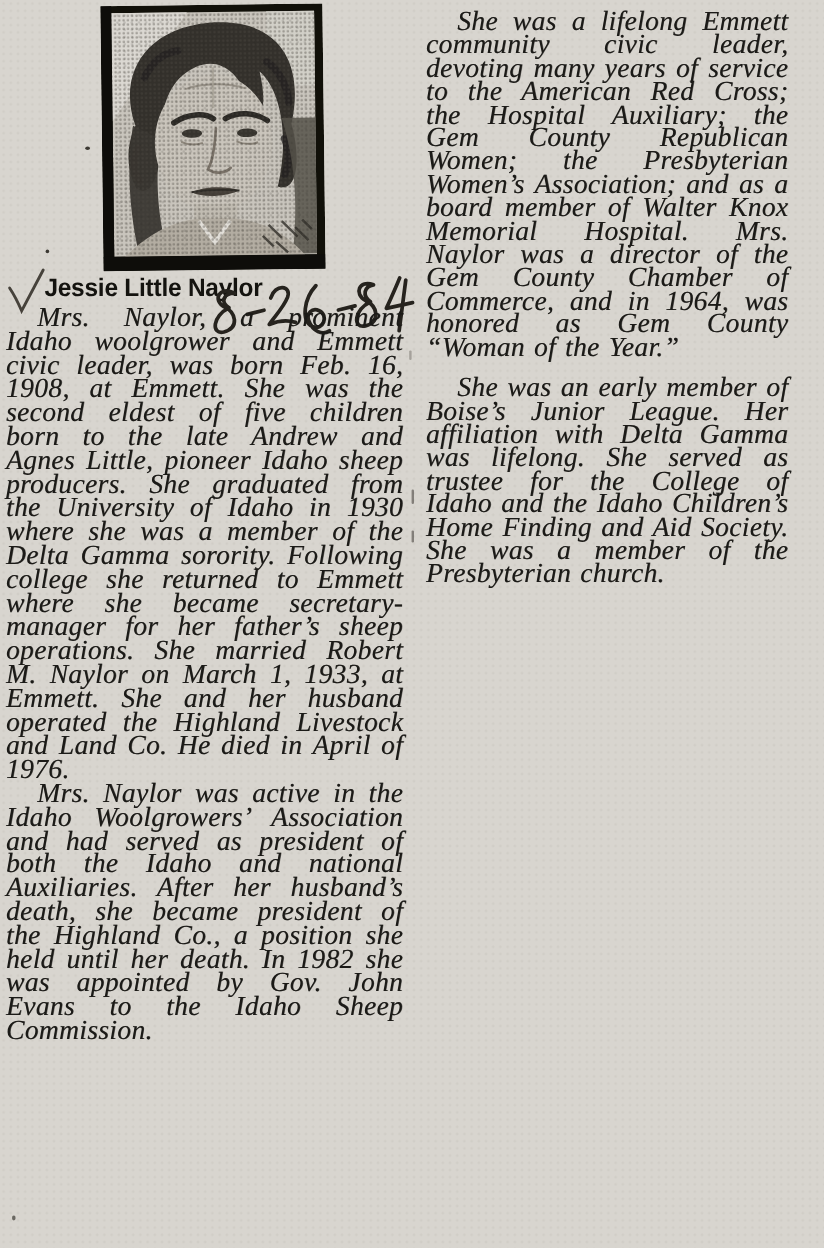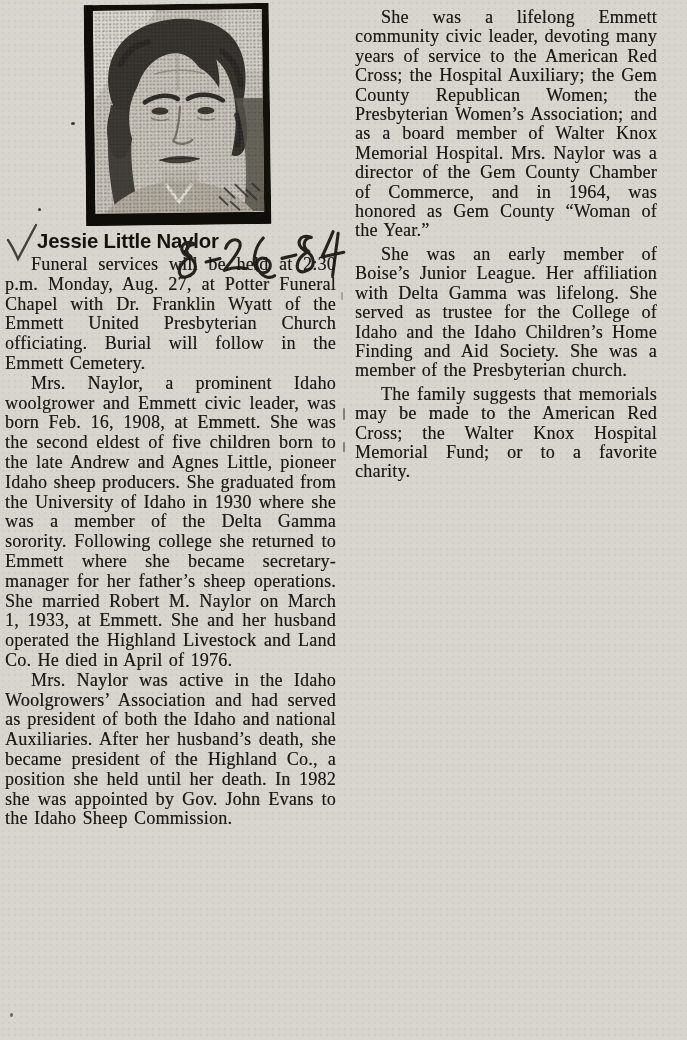--- a/index.html
+++ b/index.html
@@ -27,33 +27,34 @@
     transform:scaleX(0.97);transform-origin:left top;white-space:nowrap;
   }
   
   .check{position:absolute;left:5px;top:222px;width:34px;height:42px;}
   
   .handwriting{position:absolute;left:168px;top:226px;width:192px;height:66px;transform:rotate(-2deg);}
   
   .col{position:absolute;}
   .col p{
     margin:0;
-    font-size:18px;
+    font-size:23px;
     text-align:justify;
     text-indent:26px;
     color:#1b1a17;
     letter-spacing:0.25px;
     word-spacing:1.5px;
     text-shadow:0.35px 0 0 rgba(27,26,23,0.55);
+    font-style:italic;
   }
   .col-left{left:5px;top:255px;width:331px;}
   .col-left p{line-height:19.8px;}
   .col-right{left:355px;top:8px;width:302px;}
   .col-right p{line-height:19.4px;}
-  .col-right p + p{margin-top:4px;}
+  .col-right p + p{margin-top:14px;}
   
   .dash{position:absolute;width:2px;background:rgba(45,42,38,0.5);border-radius:1px;}
   .dash1{left:343px;top:408px;height:12px;}
   .dash2{left:343px;top:442px;height:10px;}
   .dash3{left:341px;top:292px;height:8px;opacity:.6;}
   .speck{position:absolute;background:#3c3933;border-radius:50%;}
   .speck1{left:71px;top:122px;width:4px;height:3px;}
   .speck2{left:38px;top:208px;width:3px;height:3px;}
   .speck3{left:10px;top:1013px;width:3px;height:4px;opacity:.7;}
 </style>
@@ -146,29 +147,27 @@
       <path d="M114,33 L128,30"></path>
 
       <path d="M144,13 C132,8 127,20 137,26 C147,31 149,44 136,47 C125,49 127,33 141,27 C134,22 136,14 144,13"></path>
 
       <path d="M166,8 C162,17 157,27 154,33 L176,29"></path>
       <path d="M171,10 L164,52"></path>
     </g>
   </svg>
 
   <div class="col col-left">
-    <p>Funeral services will be held at 2:30 p.m. Monday, Aug. 27, at Potter Funeral Chapel with Dr. Franklin Wyatt of the Emmett United Presbyterian Church officiating. Burial will follow in the Emmett Cemetery.</p>
     <p>Mrs. Naylor, a prominent Idaho woolgrower and Emmett civic leader, was born Feb. 16, 1908, at Emmett. She was the second eldest of five children born to the late Andrew and Agnes Little, pioneer Idaho sheep producers. She graduated from the University of Idaho in 1930 where she was a member of the Delta Gamma sorority. Following college she returned to Emmett where she became secretary-manager for her father’s sheep operations. She married Robert M. Naylor on March 1, 1933, at Emmett. She and her husband operated the Highland Livestock and Land Co. He died in April of 1976.</p>
     <p>Mrs. Naylor was active in the Idaho Woolgrowers’ Association and had served as president of both the Idaho and national Auxiliaries. After her husband’s death, she became president of the Highland Co., a position she held until her death. In 1982 she was appointed by Gov. John Evans to the Idaho Sheep Commission.</p>
   </div>
 
   <div class="col col-right">
     <p>She was a lifelong Emmett community civic leader, devoting many years of service to the American Red Cross; the Hospital Auxiliary; the Gem County Republican Women; the Presbyterian Women’s Association; and as a board member of Walter Knox Memorial Hospital. Mrs. Naylor was a director of the Gem County Chamber of Commerce, and in 1964, was honored as Gem County “Woman of the Year.”</p>
     <p>She was an early member of Boise’s Junior League. Her affiliation with Delta Gamma was lifelong. She served as trustee for the College of Idaho and the Idaho Children’s Home Finding and Aid Society. She was a member of the Presbyterian church.</p>
-    <p>The family suggests that memorials may be made to the American Red Cross; the Walter Knox Hospital Memorial Fund; or to a favorite charity.</p>
   </div>
 
   <div class="dash dash1"></div>
   <div class="dash dash2"></div>
   <div class="dash dash3"></div>
   <div class="speck speck1"></div>
   <div class="speck speck2"></div>
   <div class="speck speck3"></div>
 
 </div>

